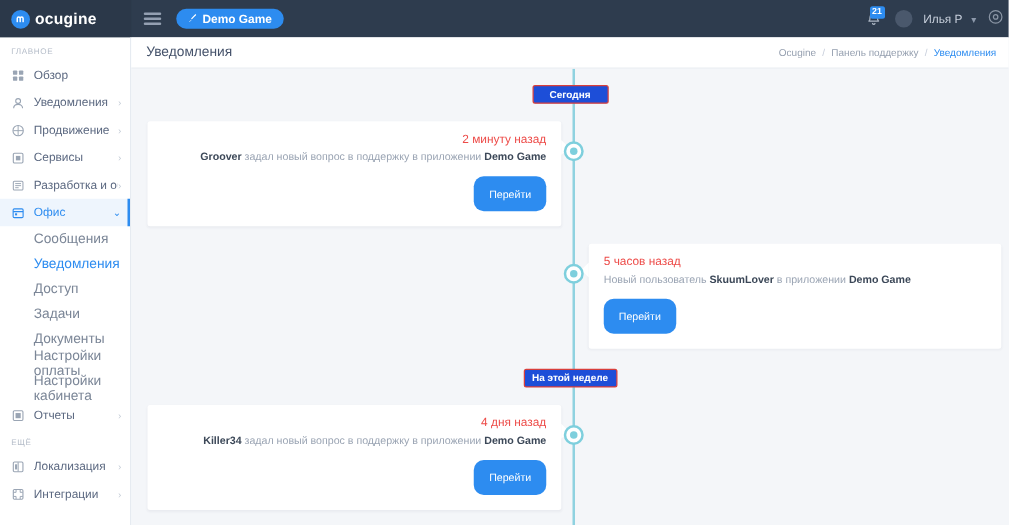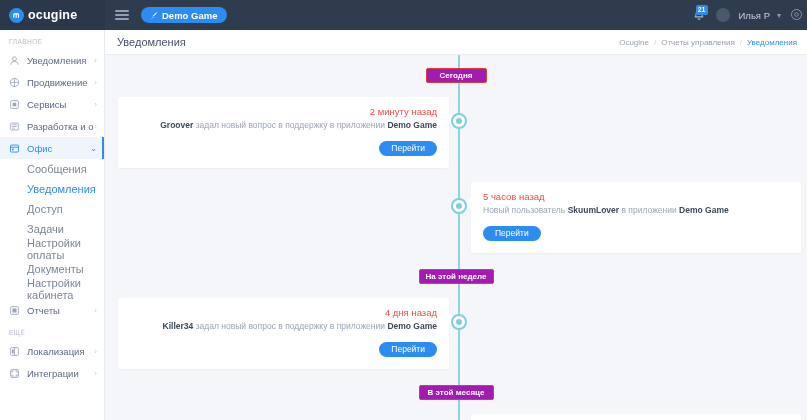--- a/index.html
+++ b/index.html
@@ -138,21 +138,21 @@
     padding-top: 13px; overflow: hidden;
   }
   .tl-axis {
     position: absolute; left: 353px; top: 0; bottom: 0;
     width: 2px; background: #8fd2e0;
   }
   .tl-row { position: relative; width: 702px; }
   .tl-badge {
     position: relative; margin: 0 auto;
     width: 61px; height: 15px;
-    background: #a21caf; color: #fff;
+    background: #1d4ed8; color: #fff;
     border: 1px solid #d83f3c;
     border-radius: 2px;
     font-size: 8px; font-weight: bold;
     display: flex; align-items: center; justify-content: center;
     z-index: 3; white-space: nowrap;
   }
   .tl-badge.wide { width: 75px; }
   .tl-node {
     position: absolute; left: 346px;
     width: 16px; height: 16px; border-radius: 50%;
@@ -183,21 +183,21 @@
   .card .time {
     color: #ed4b48; font-size: 9.5px; margin-bottom: 3px;
   }
   .card .desc {
     color: #9aa4b3; font-size: 8.5px; line-height: 1.4;
   }
   .card .desc b { color: #3c4858; font-weight: bold; }
   .go-btn {
     display: inline-flex; align-items: center; justify-content: center;
     margin-top: 9px;
-    height: 15px; min-width: 48px; padding: 0 12px;
+    height: 28px; min-width: 48px; padding: 0 12px;
     background: #2d8cf0; color: #fff;
     border-radius: 8px; font-size: 8.5px;
     cursor: pointer; white-space: nowrap;
   }
 </style>
 </head>
 <body>
 
 <div class="app">
 
@@ -247,20 +247,31 @@
         </svg>
       </span>
     </div>
   </div>
 
   <div class="sidebar" id="sidebar">
       <div class="side-section">ГЛАВНОЕ</div>
       <div class="side-item">
         <span class="ico">
           <svg width="11" height="11" viewBox="0 0 16 16">
+            <rect x="2" y="2" width="5" height="5" rx="1" fill="currentColor"></rect>
+            <rect x="9" y="2" width="5" height="5" rx="1" fill="currentColor"></rect>
+            <rect x="2" y="9" width="5" height="5" rx="1" fill="currentColor"></rect>
+            <rect x="9" y="9" width="5" height="5" rx="1" fill="currentColor"></rect>
+          </svg>
+        </span>
+        <span class="lbl">Обзор</span>
+      </div>
+      <div class="side-item">
+        <span class="ico">
+          <svg width="11" height="11" viewBox="0 0 16 16">
             <circle cx="8" cy="5.5" r="2.8" fill="none" stroke="currentColor" stroke-width="1.3"></circle>
             <path d="M2.8 14c0-3 2.3-4.6 5.2-4.6S13.2 11 13.2 14" fill="none" stroke="currentColor" stroke-width="1.3"></path>
           </svg>
         </span>
         <span class="lbl">Уведомления</span>
         <span class="chev">›</span>
       </div>
       <div class="side-item">
         <span class="ico">
           <svg width="11" height="11" viewBox="0 0 16 16">
@@ -299,22 +310,22 @@
             <rect x="4.4" y="8.2" width="2.4" height="2.4" fill="currentColor"></rect>
           </svg>
         </span>
         <span class="lbl">Офис</span>
         <span class="chev">⌄</span>
       </div>
       <div class="side-sub">Сообщения</div>
       <div class="side-sub active">Уведомления</div>
       <div class="side-sub">Доступ</div>
       <div class="side-sub">Задачи</div>
+      <div class="side-sub">Документы</div>
       <div class="side-sub">Настройки оплаты</div>
-      <div class="side-sub">Документы</div>
       <div class="side-sub">Настройки кабинета</div>
       <div class="side-item">
         <span class="ico">
           <svg width="11" height="11" viewBox="0 0 16 16">
             <rect x="2.4" y="2.4" width="11.2" height="11.2" rx="1.3" fill="none" stroke="currentColor" stroke-width="1.3"></rect>
             <rect x="5" y="5" width="6" height="6" fill="currentColor"></rect>
           </svg>
         </span>
         <span class="lbl">Отчеты</span>
         <span class="chev">›</span>
@@ -343,21 +354,21 @@
       </div>
     </div>
 
   <div class="content">
 
     <div class="page-head">
       <div class="page-title">Уведомления</div>
       <div class="crumbs" id="crumbs">
           <span>Ocugine</span>
           <span class="sep">/</span>
-          <span>Отчеты управления</span>
+          <span>Панель поддержку</span>
           <span class="sep">/</span>
           <span class="cur">Уведомления</span>
         </div>
     </div>
 
     <div class="timeline">
       <div class="tl-axis"></div>
       <div id="tl-body">
           <div class="tl-row" style="margin-top: 0px;">
             <div class="tl-badge">Сегодня</div>

